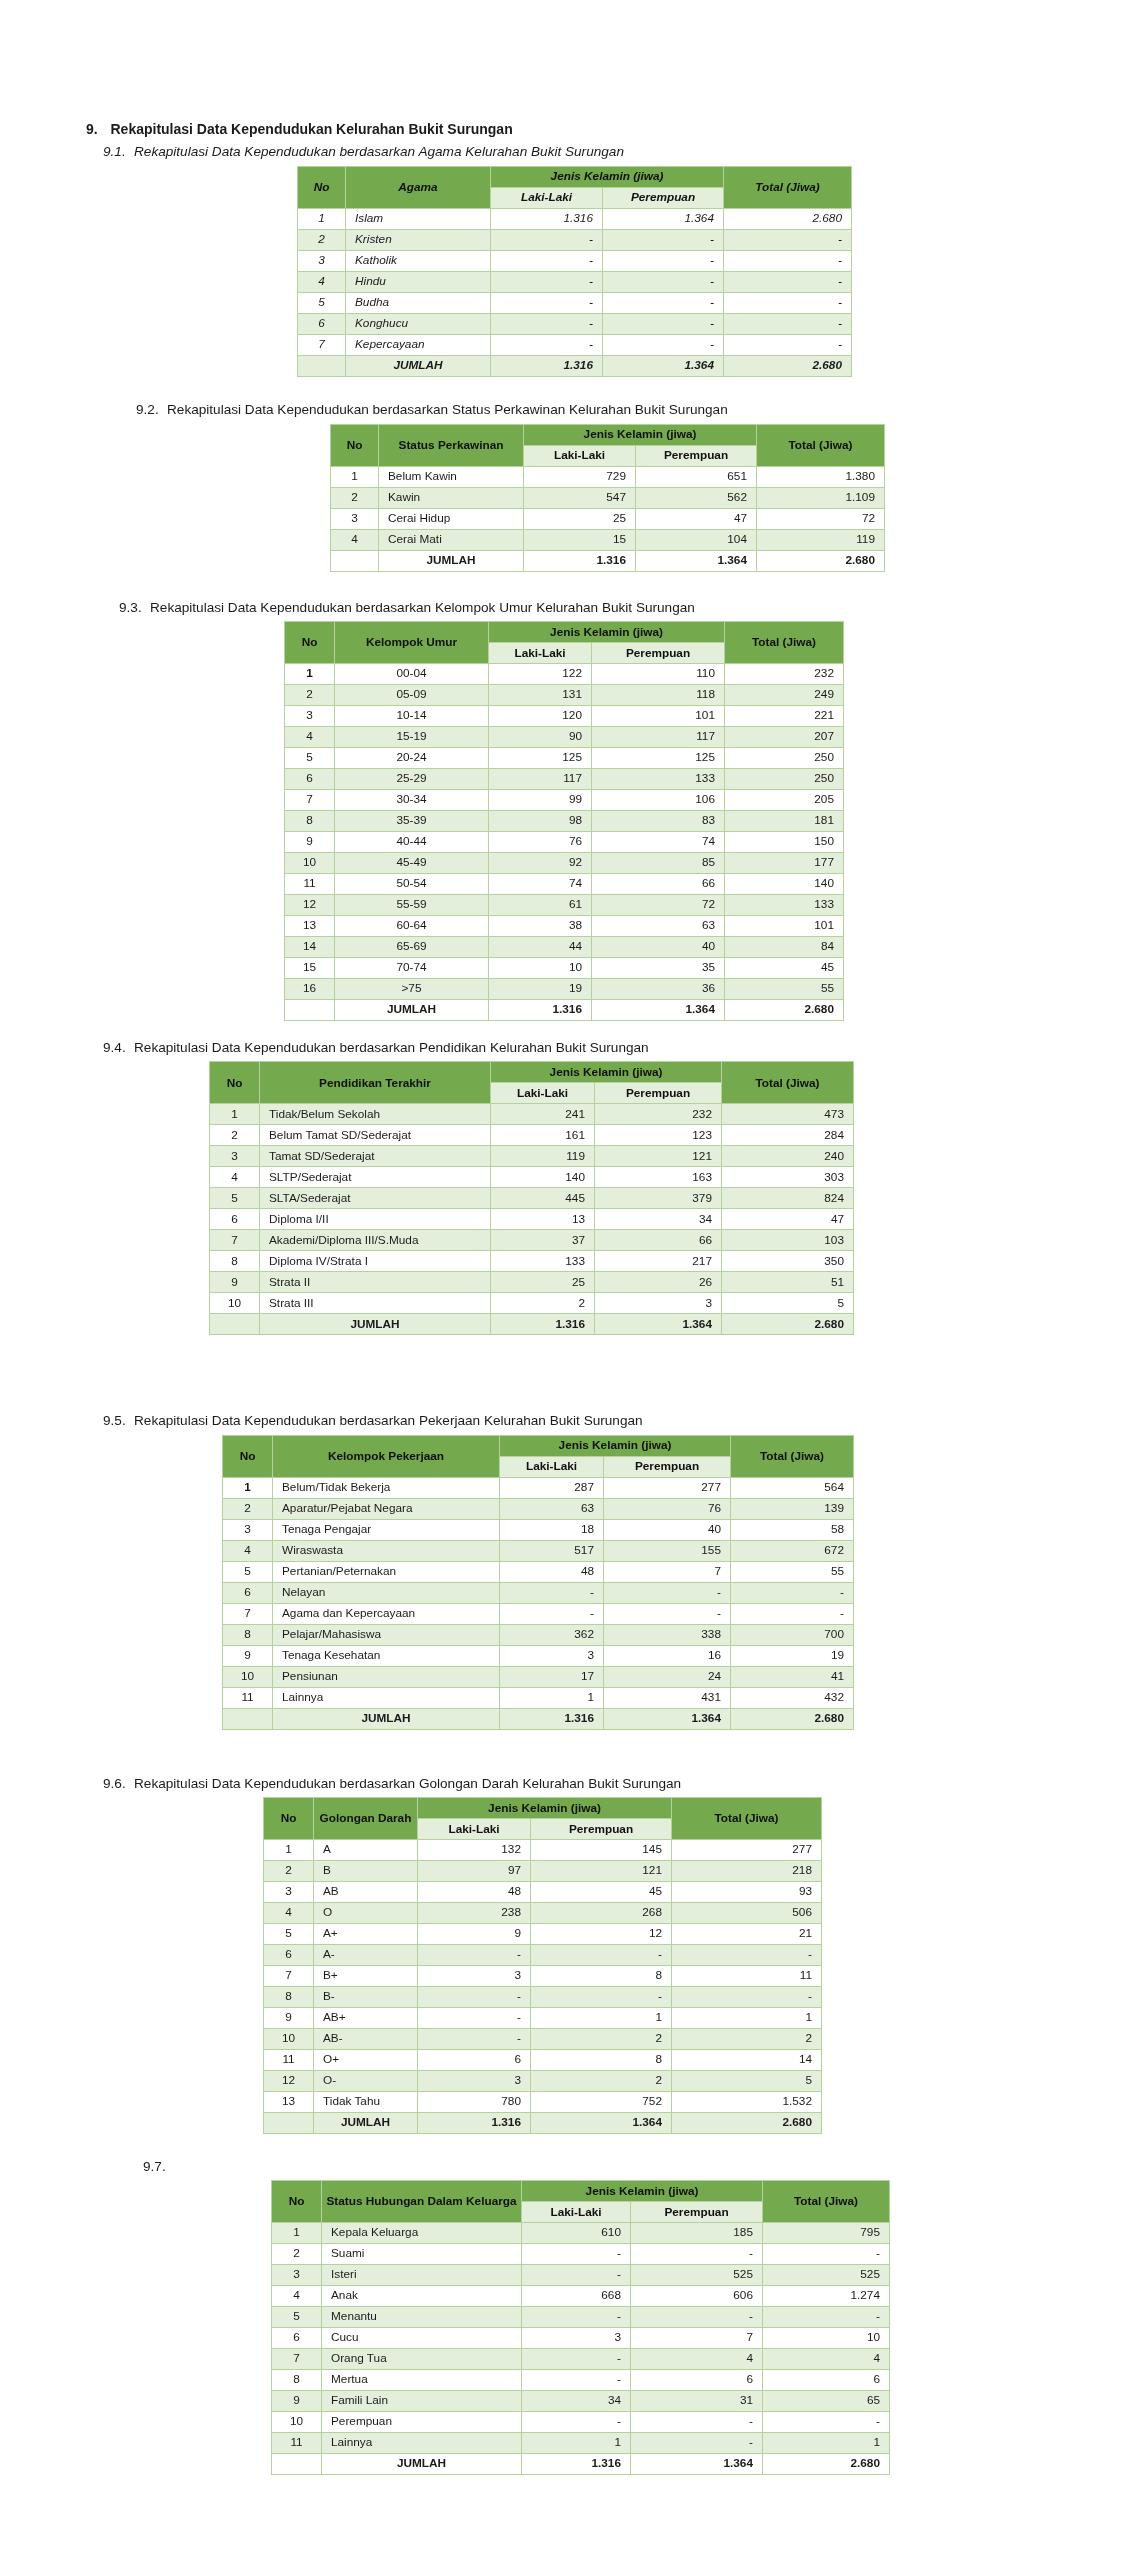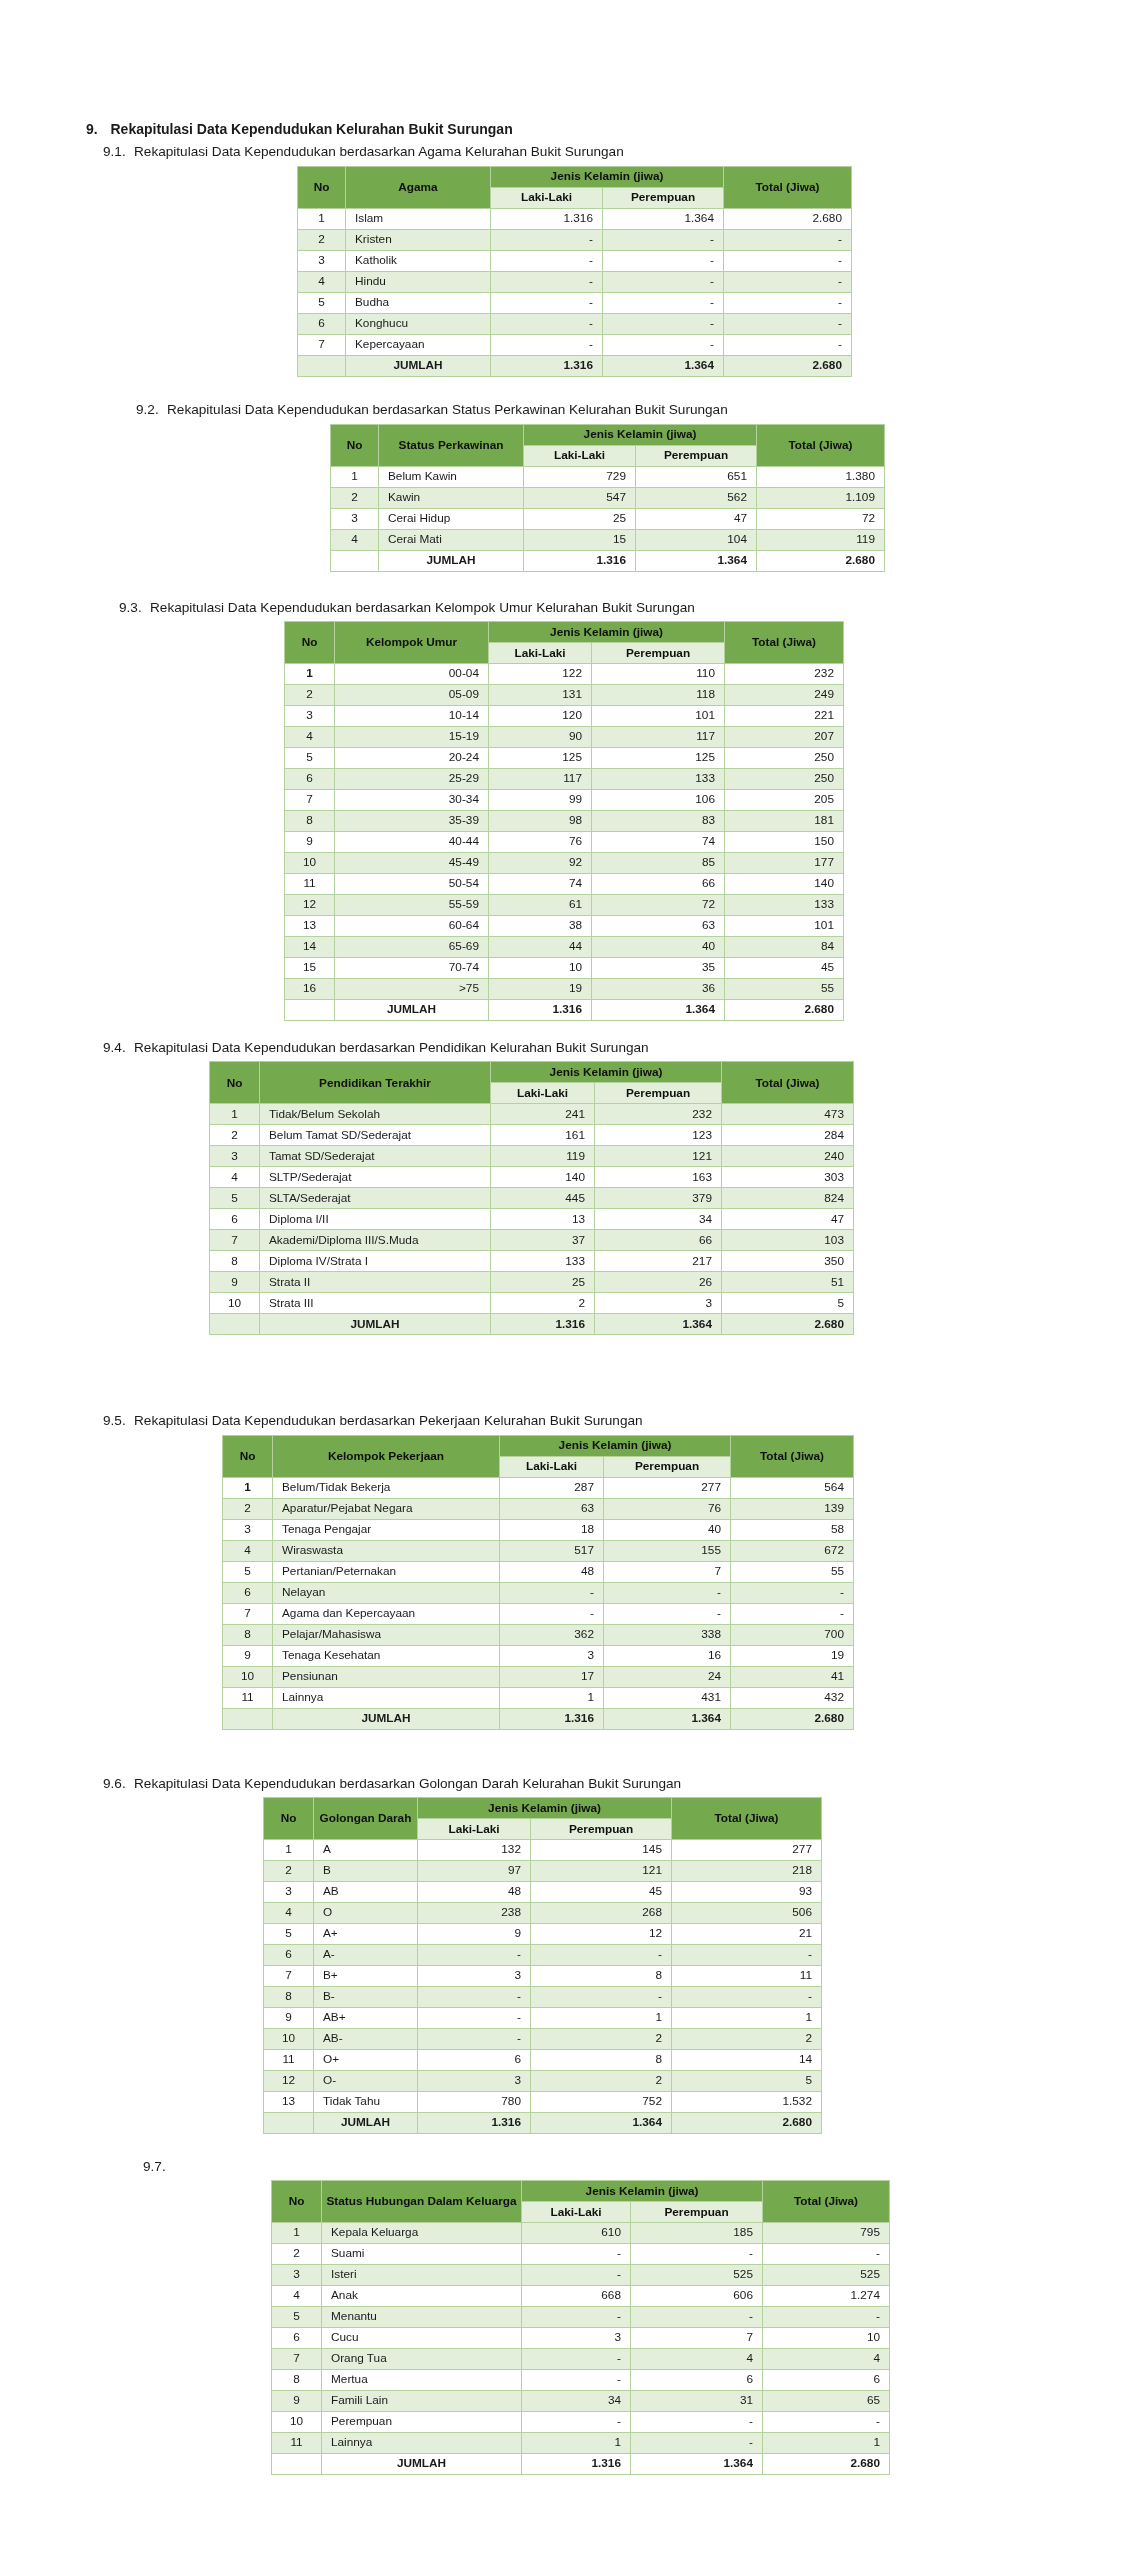--- a/index.html
+++ b/index.html
@@ -19,36 +19,36 @@
   .sub-title{white-space:pre-line;max-width:744px;}
   table{border-collapse:collapse;font-size:11.8px;color:var(--text);table-layout:fixed;}
   th,td{border:0.9px solid var(--border-green);box-sizing:border-box;overflow:hidden;}
   td{height:21px;padding:0 9px;line-height:13.6px;}
   th{height:21px;padding:0 3.6px;line-height:12.7px;}
   thead th{background:var(--header-green);font-weight:700;text-align:center;color:#111;}
   th.sub-th{background:var(--band-green);}
   td.no{text-align:center;padding:0 3.6px;}
   td.cat{text-align:left;}
   td.num{text-align:right;}
-  .cat-center td.cat{text-align:right;}
+  .cat-center td.cat{text-align:center;}
   tr.band td{background:var(--band-green);}
   tr.jumlah td{font-weight:700;}
   tr.jumlah td.cat{text-align:center;}
   .bold-no tbody tr:first-child td.no{font-weight:700;}
 </style>
 </head>
 <body>
 
 <div class="page">
   <div class="main-heading">
     <span class="num">9.</span>
     <span class="title">Rekapitulasi Data Kependudukan Kelurahan Bukit Surungan</span>
   </div>
   <div id="sections">
-  <section class="table-section" style="margin-top: 5.4px;">
+  <section class="table-section" style="margin-top: 5.4px; font-style: italic;">
     <div class="sub-heading">
       <span class="sub-num">9.1.</span>
       <span class="sub-title">Rekapitulasi Data Kependudukan berdasarkan Agama Kelurahan Bukit Surungan</span>
     </div>
     <table style="margin-left: 297px;">
           <colgroup>
             <col style="width: 48px;">
             <col style="width: 145px;">
             <col style="width: 112px;">
             <col style="width: 121px;">

